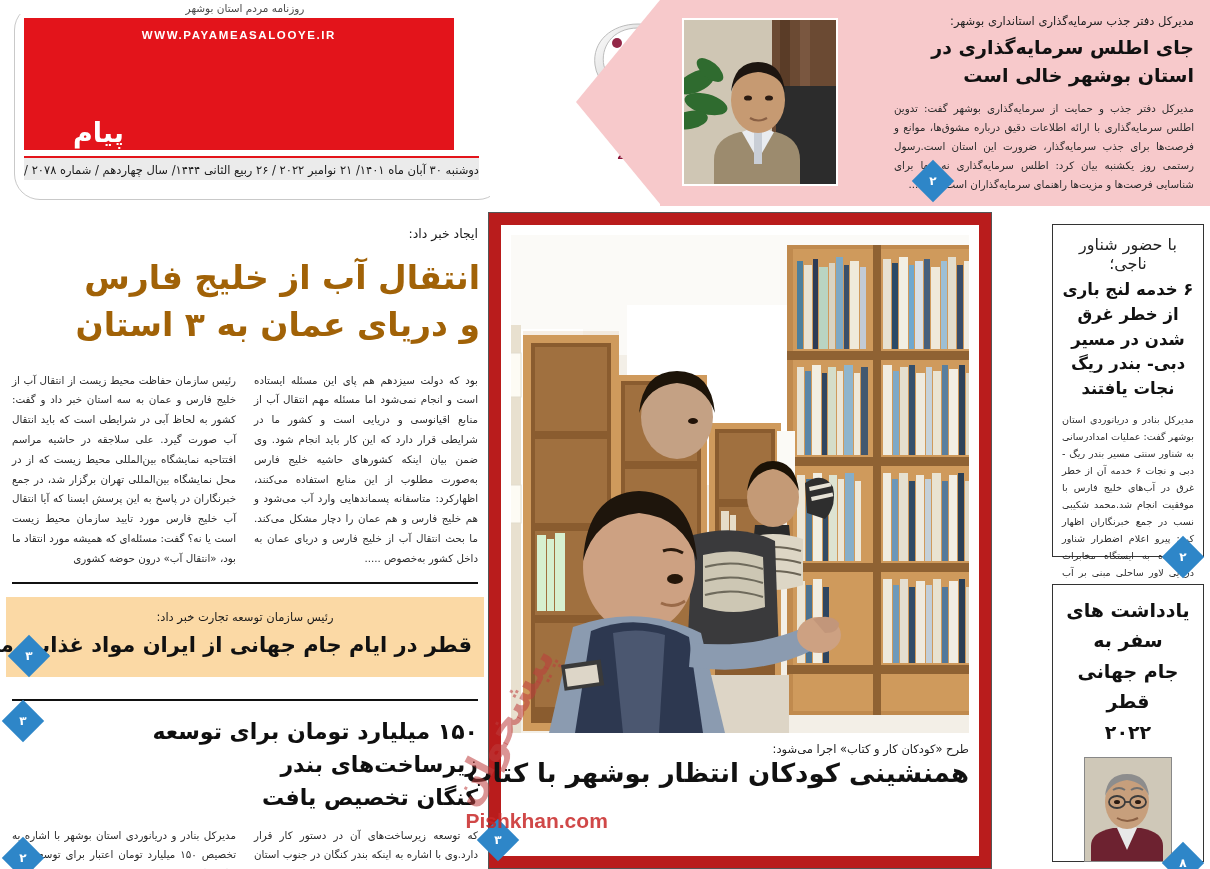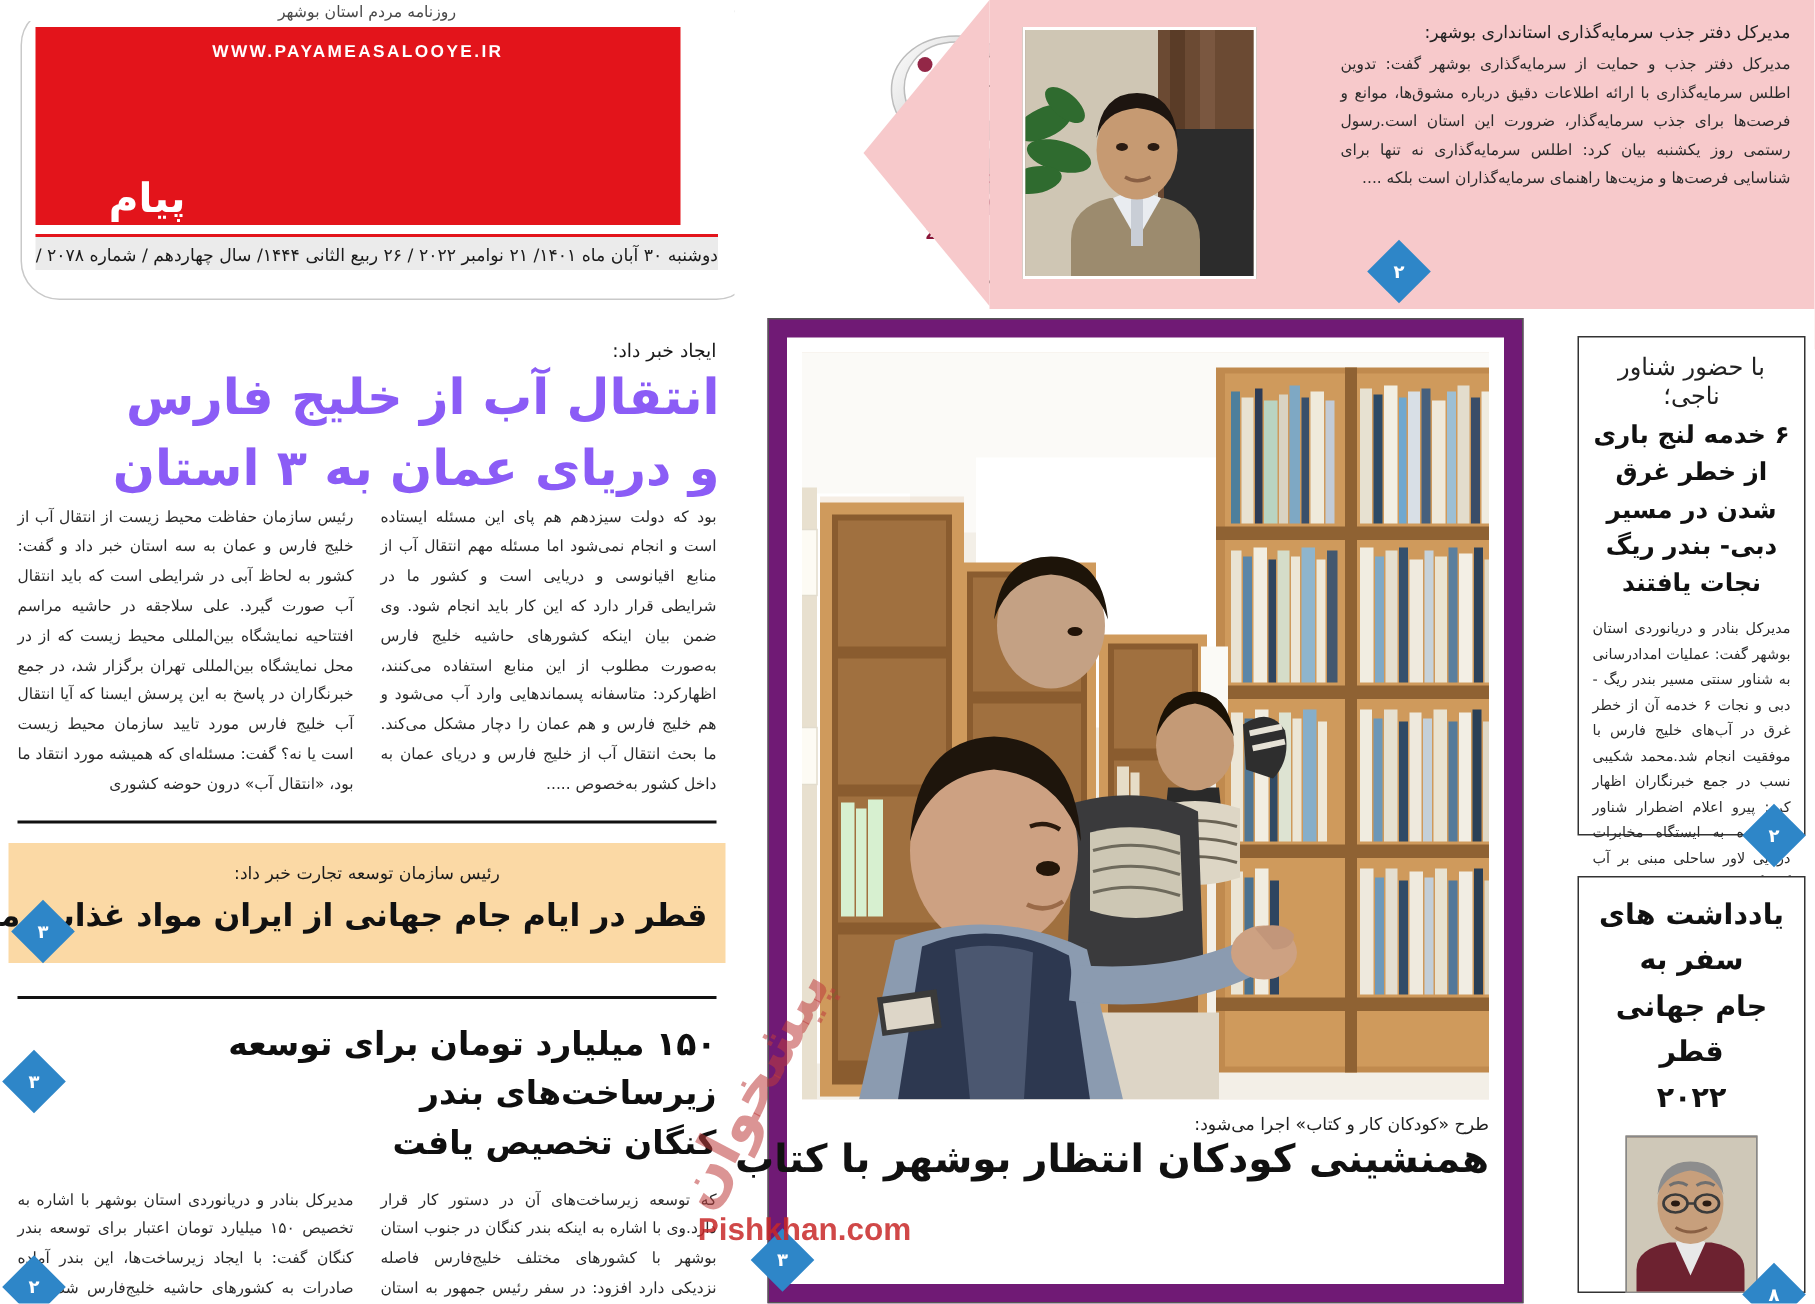--- a/index.html
+++ b/index.html
@@ -253,24 +253,24 @@
     margin-top: 7px;
     font-size: 10.5px;
     font-weight: bold;
     color: #e3141b;
     text-align: center;
   }
 
   
   .center-col {
     position: absolute;
-    top: 6px; left: 512px;
+    top: 6px; left: 488px;
     width: 504px; height: 657px;
     border: 1.5px solid #555;
-    background: #701a75;
+    background: #b91c1c;
     padding: 12px;
   }
   .center-inner {
     width: 100%; height: 100%;
     background: #ffffff;
     position: relative;
     padding: 10px;
   }
   .center-photo {
     width: 100%; height: 498px;
@@ -303,30 +303,31 @@
   .lead-kicker {
     font-size: 12.5px;
     color: #1a1a1a;
     text-align: right;
     padding-right: 6px;
     margin-top: 14px;
   }
   .lead-headline {
     font-size: 33px;
     font-weight: bold;
-    color: #8b5cf6;
+    color: #a16207;
     line-height: 1.42;
     text-align: right;
     padding-right: 4px;
-    margin-top: 1px;
+    margin-top: 14px;
   }
   .two-cols {
     display: flex;
     flex-direction: row-reverse;
     gap: 18px;
+    margin-top: 22px;
     padding: 0 6px;
   }
   .two-cols .col {
     flex: 1;
     font-size: 10.3px;
     color: #2b2b2b;
     line-height: 1.92;
     text-align: justify;
   }
   .rule {
@@ -463,20 +464,21 @@
         <span class="year">2022</span>
       </div>
     </div>
     <div class="wc-pagenum">۶</div>
   </div>
 
   <div class="pink-section">
     <div class="pink-chevron"></div>
     <div class="pink-inner">
       <div class="pink-kicker">مدیرکل دفتر جذب سرمایه‌گذاری استانداری بوشهر:</div>
+      <div class="pink-headline">جای اطلس سرمایه‌گذاری در استان بوشهر خالی است</div>
       <div class="pink-body">مدیرکل دفتر جذب و حمایت از سرمایه‌گذاری بوشهر گفت: تدوین اطلس سرمایه‌گذاری با ارائه اطلاعات دقیق درباره مشوق‌ها، موانع و فرصت‌ها برای جذب سرمایه‌گذار، ضرورت این استان است.رسول رستمی روز یکشنبه بیان کرد: اطلس سرمایه‌گذاری نه تنها برای شناسایی فرصت‌ها و مزیت‌ها راهنمای سرمایه‌گذاران است بلکه ....</div>
     </div>
     <div class="official-photo">
       <svg viewBox="0 0 156 168" width="156" height="168" aria-hidden="true">
         <rect x="0" y="0" width="156" height="168" fill="#cfc6b4"></rect>
         <rect x="92" y="0" width="64" height="120" fill="#6b4a33"></rect>
         <rect x="100" y="0" width="10" height="120" fill="#5a3c27"></rect>
         <rect x="120" y="0" width="10" height="120" fill="#7a5740"></rect>
         <g fill="#2f6b2f">
           <ellipse cx="16" cy="62" rx="20" ry="10" transform="rotate(-25 16 62)"></ellipse>

